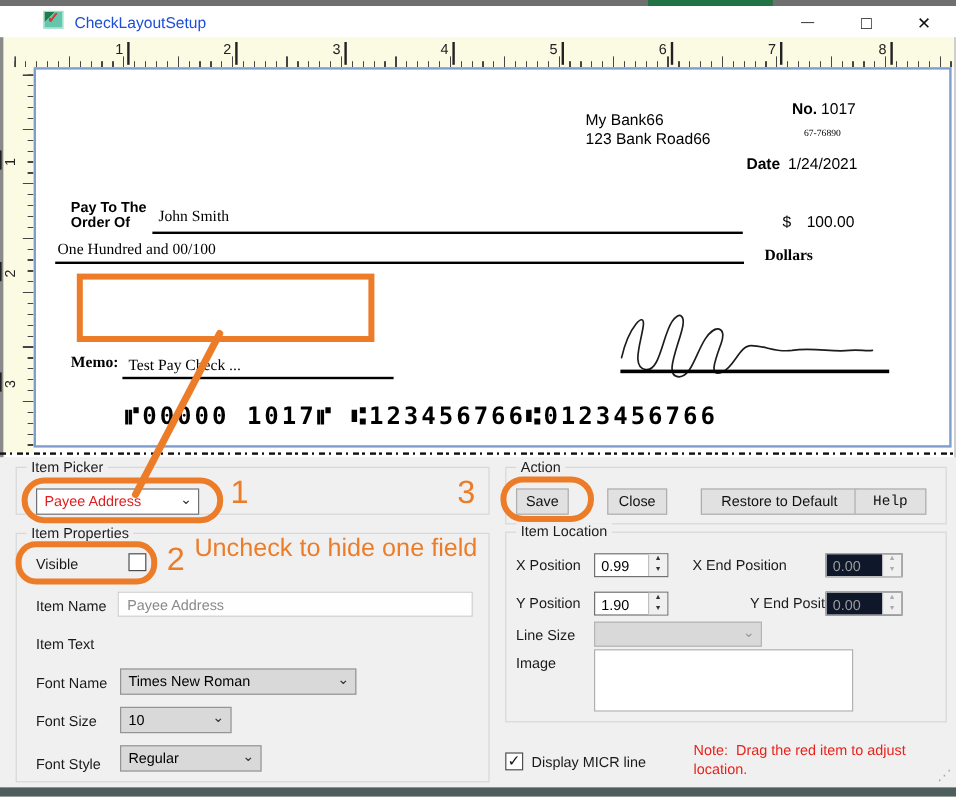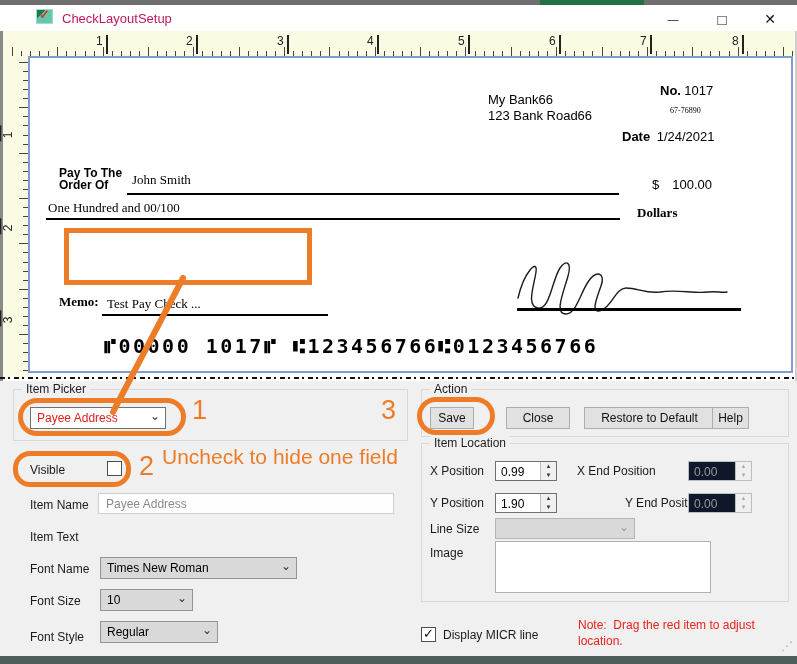--- a/index.html
+++ b/index.html
@@ -7,21 +7,21 @@
   #screen { position:relative; width:797px; height:664px; background:#fff; }
   .abs { position:absolute; }
 
   
   #top-strip { left:0; top:0; width:797px; height:5px; background:#6f6f6f; }
   #top-strip .green { position:absolute; left:540px; top:0; width:104px; height:5px; background:#217346; }
   #titlebar { left:0; top:5px; width:797px; height:26px; background:#ffffff; }
   #app-icon { left:36px; top:4px; width:17px; height:15px;
       background:linear-gradient(135deg,#1f7a4d 0 30%,#63c6ad 30% 100%); border:1px solid #9adfc9; }
   #app-icon::after{ content:"✓"; position:absolute; left:2px; top:-3px; color:#d23b2e; font-size:13px; font-weight:bold; }
-  #title-text { left:62px; top:6px; font-size:13px; color:#be185d; }
+  #title-text { left:62px; top:6px; font-size:13px; color:#1d4ed8; }
   .winbtn { top:0; width:46px; height:28px; cursor:default; }
   .winbtn::after { position:absolute; left:0; top:0; width:100%; height:100%; display:flex; align-items:center; justify-content:center; color:#111; }
   #btn-min  { left:650px; } #btn-min::after  { content:"—"; font-size:11px; }
   #btn-max  { left:699px; } #btn-max::after  { content:"□"; font-size:15px; }
   #btn-close{ left:747px; } #btn-close::after{ content:"✕"; font-size:14px; }
 
   #left-strip  { left:0; top:31px; width:3px; height:625px; background:#8a8a8a; }
   #right-strip { left:795px; top:31px; width:2px; height:625px; background:#cfcfcf; }
   #bottom-bar  { left:0; top:656px; width:797px; height:8px; background:#4e5e5c; }
 
@@ -167,36 +167,39 @@
     </svg>
     <div class="line" style="left:487px; top:250px; width:224px; height:3px;"></div>
 
     <div class="ck" id="micr" style="left:74px; top:276px;">⑈00000 1017⑈ ⑆123456766⑆0123456766</div>
   </div>
 
   <div id="dashline" class="abs"></div>
 
   <div id="panel" class="abs">
 
-    <div class="group" style="left:13px; top:8px; width:395px; height:52px;">
+    <div class="group" style="left:13px; top:8px; width:395px; height:40px;">
       <span class="group-label">Item Picker</span>
     </div>
     <div class="combo" style="left:30px; top:26px; width:136px;">
       <span class="txt" style="color:#e02020;">Payee Address</span>
       <span class="chev"></span>
     </div>
 
     <div class="group" style="left:421px; top:8px; width:368px; height:48px;">
       <span class="group-label">Action</span>
     </div>
     <div class="btn" style="left:430px; top:26px; width:44px;">Save</div>
-    <div class="btn" style="left:506px; top:26px; width:64px;">Close</div>
+    <div class="btn" style="left:506px; top:26px; width:50px;">Close</div>
     <div class="btn" style="left:584px; top:26px; width:131px;">Restore to Default</div>
-    <div class="btn" style="left:712px; top:26px; width:37px;">Help</div>
-
+    <div class="btn" style="left:712px; top:26px; width:60px;font-family:Liberation Mono, monospace;">Help</div>
+
+    <div class="group" style="left:13px; top:63px; width:395px; height:208px;">
+      <span class="group-label">Item Properties</span>
+    </div>
     <div class="lbl" style="left:30px; top:82px;">Visible</div>
     <div class="checkbox" style="left:107px; top:80px;"></div>
 
     <div class="lbl" style="left:30px; top:117px;">Item Name</div>
     <div class="tbox" style="left:98px; top:112px; width:296px;">Payee Address</div>
     <div class="lbl" style="left:30px; top:149px;">Item Text</div>
 
     <div class="lbl" style="left:30px; top:181px;">Font Name</div>
     <div class="combo combo-gray" style="left:100px; top:176px; width:197px;">
       <span class="txt">Times New Roman</span>

